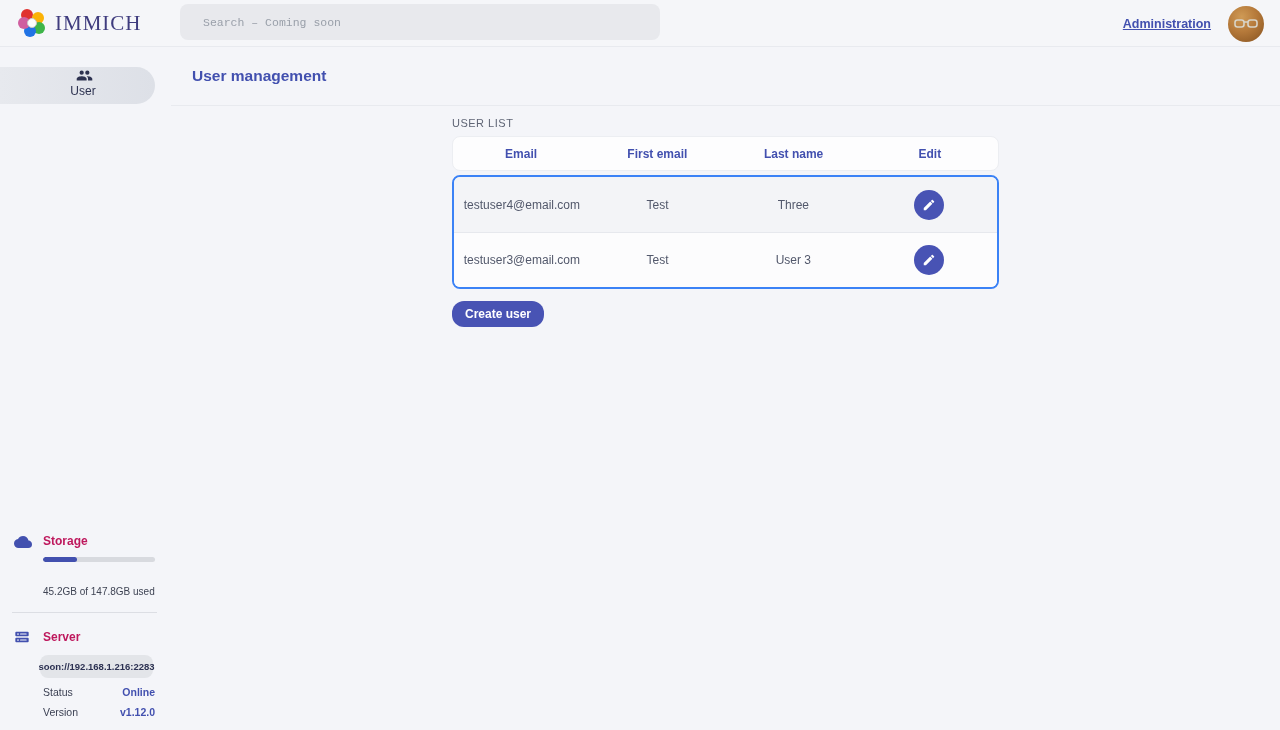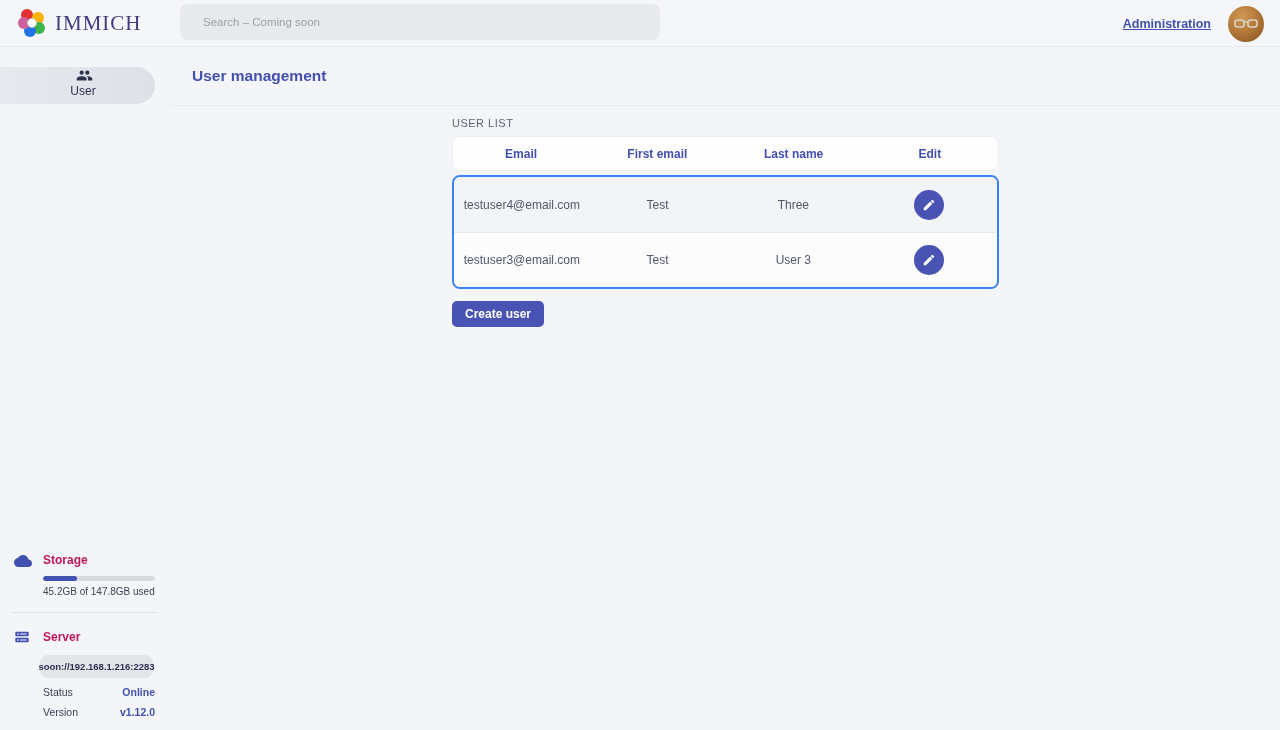--- a/index.html
+++ b/index.html
@@ -28,21 +28,21 @@
   .logo-flower .p5 { left: 0;    top: 8px;  background: #d05fa0; }
   .logo-flower .pc { left: 9px;  top: 9px;  width: 10px; height: 10px; background: #fdfdfd; border: 1px solid #c9c9c9; }
   .brand-text {
     font-family: "Liberation Serif", serif;
     font-size: 21px; letter-spacing: 1px; color: #3f3c7e; font-weight: 500;
   }
   .search-bar {
     position: absolute; left: 180px; top: 4px; width: 480px; height: 36px;
     background: #e8e9ed; border: none; border-radius: 8px;
     padding-left: 23px; font-size: 11.5px; color: #6b7280;
-    font-family: Liberation Sans, sans-serif; outline: none;
+    font-family: Liberation Mono, monospace; outline: none;
   }
   .search-bar::placeholder { color: #9aa0aa; }
   .nav-right {
     position: absolute; right: 16px; top: 0; height: 47px;
     display: flex; align-items: center; gap: 17px;
   }
   .admin-link {
     font-size: 12.5px; font-weight: 700; color: #4250af;
     text-decoration: underline; cursor: pointer;
   }
@@ -69,21 +69,21 @@
   .side-item .lbl { margin-left: 11px; font-size: 12px; font-weight: 500; color: #2d3250; }
 
   .sidebar-footer { position: absolute; left: 0; bottom: 0; width: 171px; padding-bottom: 12px; }
   .foot-block { position: relative; padding-left: 43px; }
   .foot-block .blk-icn { position: absolute; left: 14px; top: 0; }
   .foot-title { font-size: 12px; font-weight: 700; color: #be185d; line-height: 16px; }
   .progress-track {
     margin-top: 8px; width: 112px; height: 5px; border-radius: 3px; background: #d8dadf; overflow: hidden;
   }
   .progress-fill { height: 100%; background: #4250af; border-radius: 3px; }
-  .usage-text { margin-top: 5px; font-size: 10px; color: #3f4454; }
+  .usage-text { margin-top: 24px; font-size: 10px; color: #3f4454; }
   .foot-divider { margin: 15px 0 16px 12px; width: 145px; border-top: 1px solid #dcdee4; }
   .url-pill {
     margin-top: 10px; margin-left: -3px; width: 113px; height: 23px;
     background: #e3e5e9; border-radius: 8px;
     display: flex; align-items: center; justify-content: center;
     font-size: 9.5px; font-weight: 700; color: #2c3152;
   }
   .kv-row { margin-top: 8px; width: 112px; display: flex; justify-content: space-between; align-items: baseline; }
   .kv-key { font-size: 10.5px; color: #3a3f52; }
   .kv-val { font-size: 10.5px; font-weight: 700; color: #4250af; }
@@ -116,21 +116,21 @@
   .t-row:nth-child(even) { background: #fcfcfd; }
   .t-row + .t-row { border-top: 1px solid #e6e8ed; }
   .t-cell { text-align: center; font-size: 12px; color: #52586b; }
   .edit-cell { display: flex; justify-content: center; }
   .edit-btn {
     width: 30px; height: 30px; border-radius: 50%; border: none;
     background: #4853b4; display: flex; align-items: center; justify-content: center;
     cursor: pointer;
   }
   .create-btn {
-    margin-top: 12px; height: 26px; padding: 0 13px; border: none; border-radius: 5px;
+    margin-top: 12px; height: 26px; padding: 0 13px; border: none; border-radius: 12px;
     background: #4853b4; color: #ffffff; font-size: 12px; font-weight: 700;
     font-family: "Liberation Sans", sans-serif; cursor: pointer;
   }
 </style>
 </head>
 <body>
 
 <header class="navbar">
   <div class="brand">
     <span class="logo-flower">

